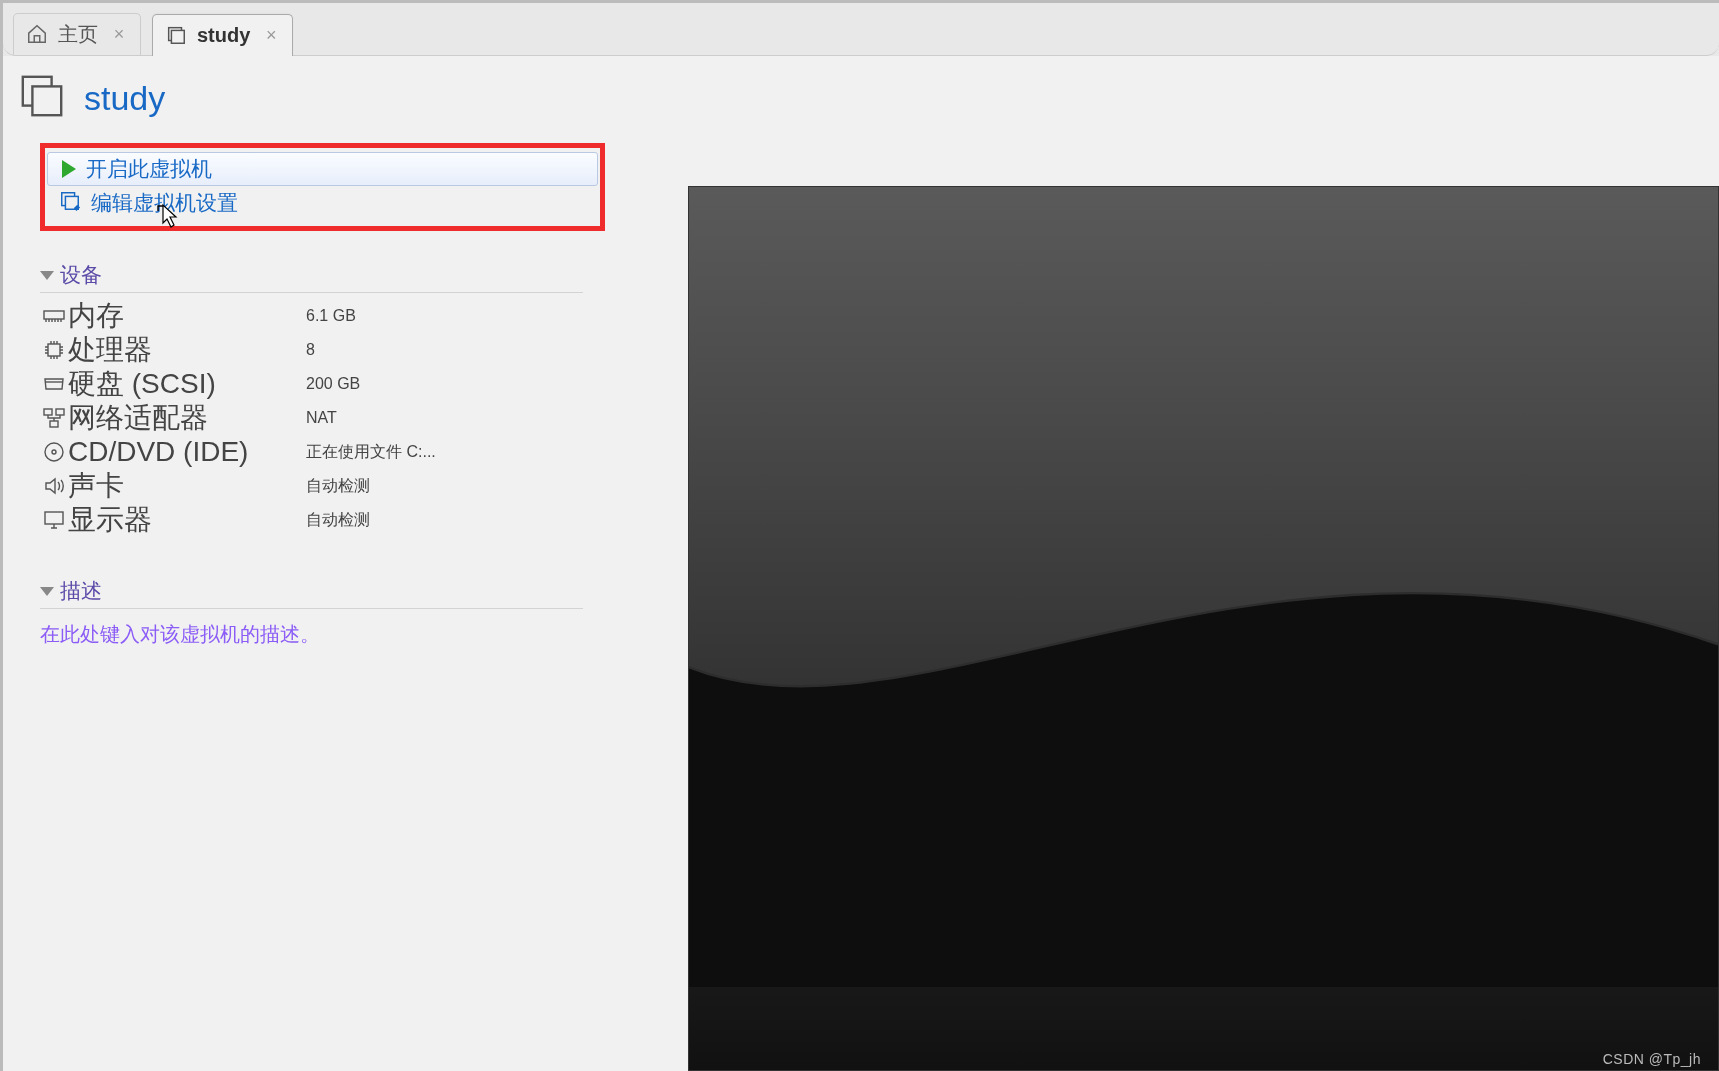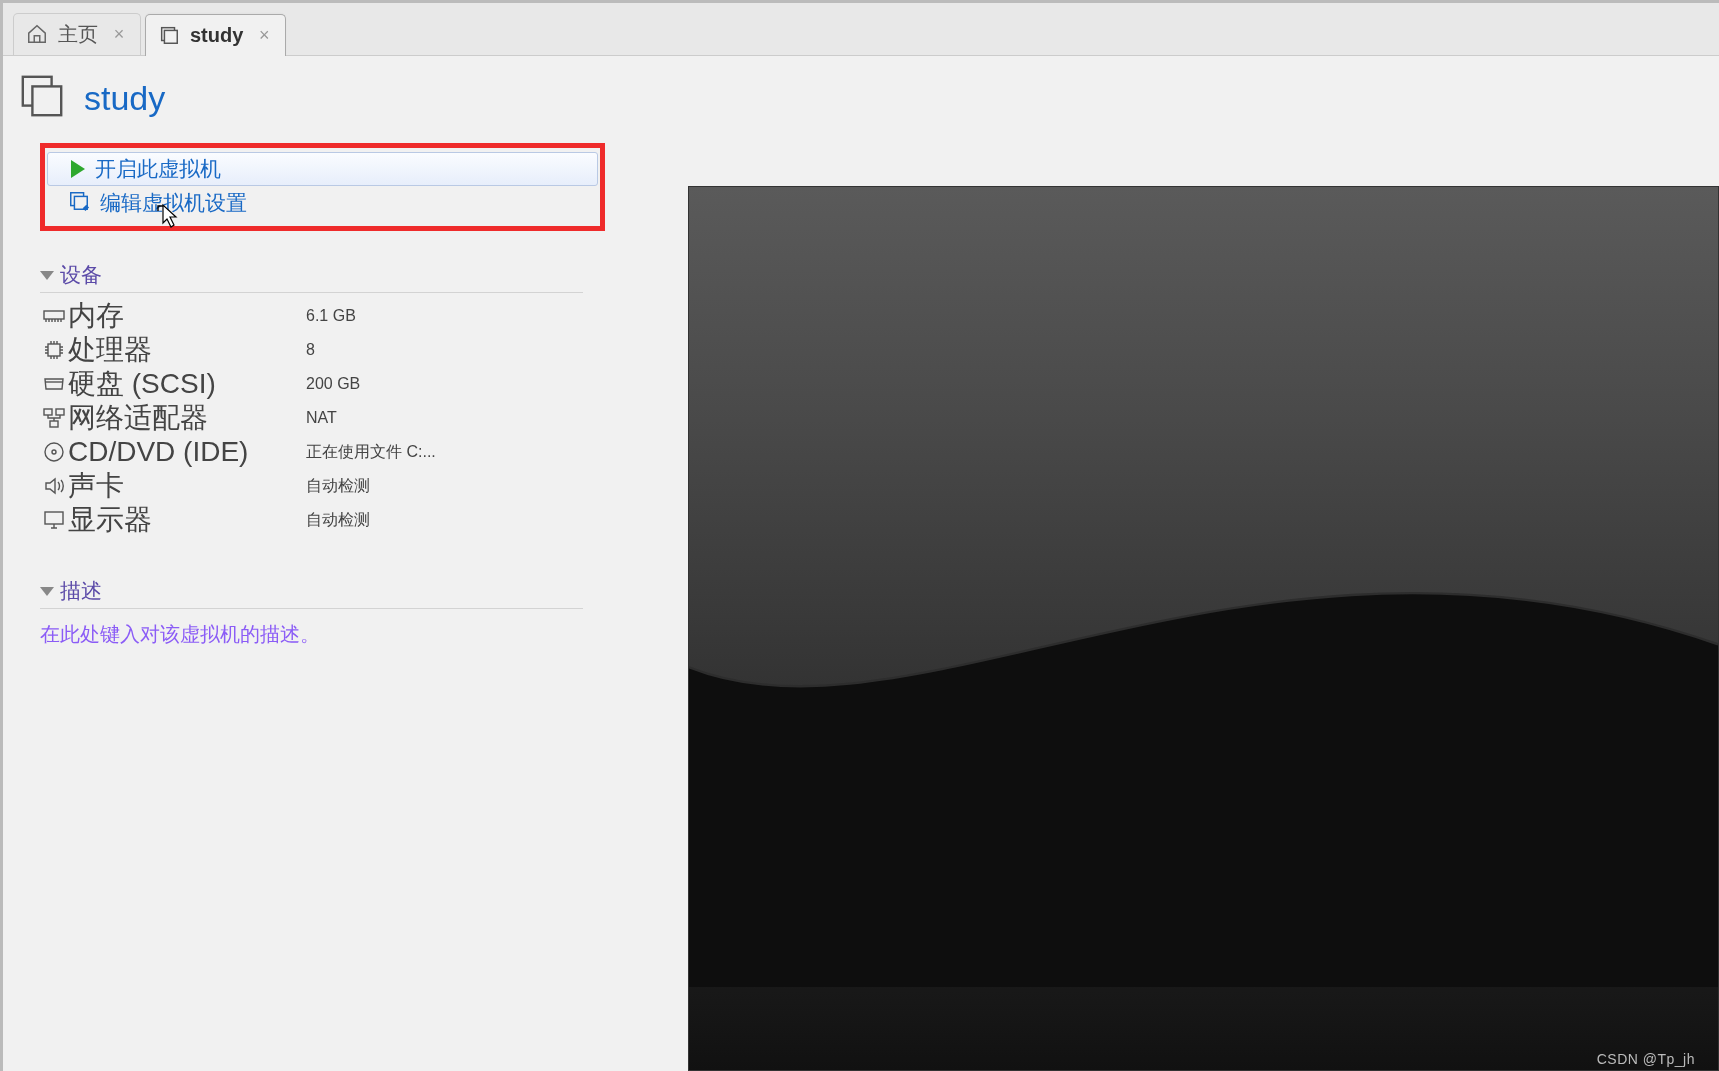--- a/index.html
+++ b/index.html
@@ -17,21 +17,22 @@
 
     
     .tabbar {
       background: #e8e8e8;
       height: 53px;
       display: flex;
       align-items: flex-end;
       padding-left: 10px;
       border-bottom: 1px solid #ccc;
       position: relative;
-      gap: 4px;
+      gap: 11px;
+      border-radius: 13px;
     }
     .tab {
       height: 42px;
       display: flex;
       align-items: center;
       gap: 8px;
       padding: 0 12px;
       background: #e8e8e8;
       border: 1px solid #ccc;
       border-bottom: none;
@@ -70,21 +71,21 @@
       padding: 4px 2px 6px 2px;
       width: 565px;
       margin-left: 22px;
       margin-bottom: 30px;
     }
     .action-row {
       display: flex;
       align-items: center;
       gap: 10px;
       height: 34px;
-      padding-left: 21px;
+      padding-left: 12px;
       cursor: pointer;
     }
     .action-row.start {
       background: linear-gradient(to bottom, #fafcff, #e7eefb);
       border: 1px solid #b9c9e4;
       border-radius: 3px;
     }
     .action-link { color: #1869c5; font-size: 21px; }
 
     
@@ -126,21 +127,21 @@
     }
     .vm-screen .swoosh {
       position: absolute; inset: 0;
     }
 
     
     .i-svg { width: 24px; height: 24px; display:block; }
     .i-play { width:0; height:0; border-left: 14px solid #2ea82e; border-top: 9px solid transparent; border-bottom: 9px solid transparent; margin-left:2px;}
     .disclosure { width: 0; height: 0; border-left: 7px solid transparent; border-right: 7px solid transparent; border-top: 9px solid #888; }
 
-    .watermark { position:absolute; right:24px; bottom:4px; font-size:14px; color:#bbb; letter-spacing:0.5px; }
+    .watermark { position:absolute; right:18px; bottom:4px; font-size:14px; color:#bbb; letter-spacing:0.5px; }
   </style>
 </head>
 <body>
 
 <div class="tabbar">
   <div class="tab">
     <span class="i-svg">
       <svg viewBox="0 0 24 24" width="22" height="22" fill="none" stroke="#666" stroke-width="1.6">
           <path d="M3 11 L12 3 L21 11 V21 H3 Z"></path>
           <path d="M9 21 V14 H15 V21"></path>

